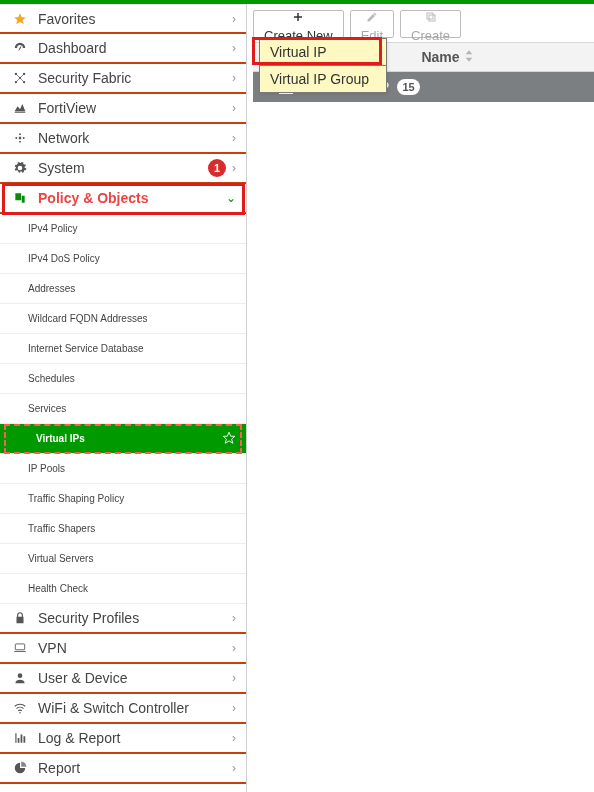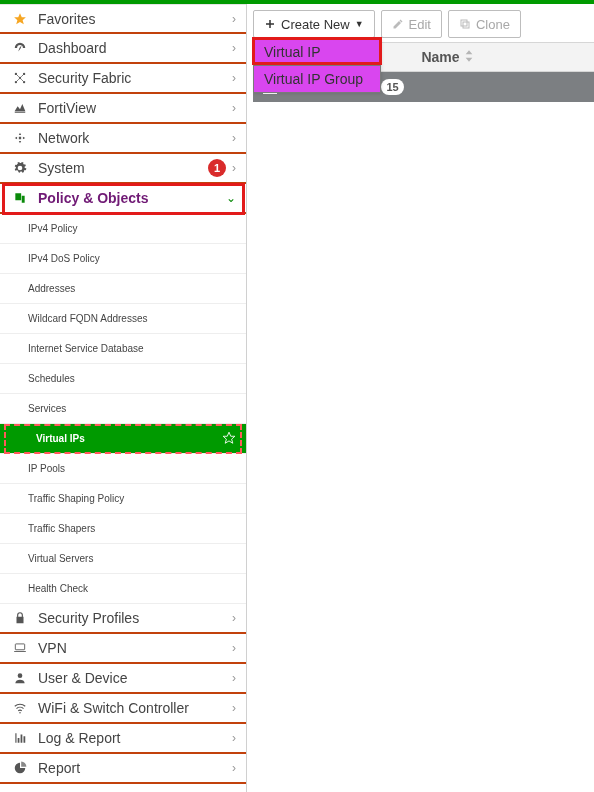--- a/index.html
+++ b/index.html
@@ -16,21 +16,21 @@
     padding: 0 10px;
     border-bottom: 2px solid #c2410c;
     cursor: pointer;
     position: relative;
   }
   .nav-item:first-child { border-top: 1px solid #e5e5e5; }
   .nav-item .icon { width: 20px; display: inline-flex; align-items: center; justify-content: center; margin-right: 8px; color: #555; }
   .nav-item .label { flex: 1; font-size: 14px; color: #444; }
   .nav-item .chev { color: #999; font-size: 12px; }
   .nav-item.exp { color: #0a8a0a; }
-  .nav-item.exp .label { color: #701a75; font-weight: bold; }
+  .nav-item.exp .label { color: #ef4444; font-weight: bold; }
   .nav-item.exp .icon { color: #0a8a0a; }
   .nav-item.exp .chev { color: #0a8a0a; }
   .nav-item .badge {
     display: inline-flex; align-items: center; justify-content: center;
     min-width: 18px; height: 18px; border-radius: 9px;
     background: #d92b2b; color: #fff; font-size: 11px; font-weight: bold;
     margin-right: 6px;
   }
   .sub-item {
     display: flex; align-items: center;
@@ -51,29 +51,30 @@
   .hl-vip { position: absolute; border: 2px dashed #ff5a5a; pointer-events: none; z-index: 30; }
 
   
   .toolbar { display: flex; gap: 6px; margin-bottom: 4px; }
   .btn {
     display: inline-flex; align-items: center; gap: 5px;
     height: 28px; padding: 0 10px;
     border: 1px solid #bdbdbd; background: #fff;
     font-size: 13px; color: #666; cursor: pointer;
     border-radius: 2px;
+    flex-direction: column;
   }
   .btn .icn { display: inline-flex; }
   .btn.primary { color: #333; }
   .btn.disabled { color: #a8a8a8; cursor: default; }
 
   
   .dropdown {
-    position: absolute; top: 34px; left: 6px;
-    border: 1px solid #7a7a7a; background: #d946ef;
+    position: absolute; top: 34px; left: 12px;
+    border: 1px solid #7a7a7a; background: #fef9c3;
     width: 128px;
     z-index: 20;
     box-shadow: 1px 1px 3px rgba(0,0,0,0.1);
   }
   .dropdown .opt {
     padding: 5px 10px; font-size: 14px; color: #333; cursor: pointer;
   }
   .dropdown .opt + .opt { border-top: 1px solid #7a7a7a; }
 
   
@@ -86,21 +87,21 @@
     font-size: 14px; color: #555; font-weight: 600; padding-left: 48px;
   }
   .thead .sort { color: #b5b5b5; margin-left: 4px; }
 
   
   .group-row {
     position: absolute; top: 68px; left: 6px; right: 0;
     height: 30px;
     display: flex; align-items: center;
     background: #7c7f82; color: #fff;
-    padding-left: 10px; gap: 8px;
+    padding-left: 26px; gap: 8px;
     font-size: 14px;
     z-index: 5;
   }
   .group-row .minus {
     display: inline-flex; align-items: center; justify-content: center;
     width: 14px; height: 14px; border: 1px solid #fff; font-size: 11px; line-height: 1;
   }
   .group-row .count {
     display: inline-flex; align-items: center; justify-content: center;
     min-width: 22px; height: 16px; border-radius: 8px;
@@ -329,21 +330,21 @@
           </span>
         <span>Edit</span>
       </div>
       <div class="btn disabled">
         <span class="icn">
             <svg width="12" height="12" viewBox="0 0 24 24" fill="none" stroke="#bbb" stroke-width="2">
               <rect x="8" y="8" width="12" height="12"></rect>
               <rect x="4" y="4" width="12" height="12"></rect>
             </svg>
           </span>
-        <span>Clone</span>
+        <span>Create</span>
       </div>
     </div>
 
     <div class="thead">
       <span>Name</span>
       <span class="sort">
         <svg width="10" height="12" viewBox="0 0 12 14" fill="#b5b5b5">
             <path d="M6 0l4 5H2zM6 14l-4-5h8z"></path>
           </svg>
       </span>

